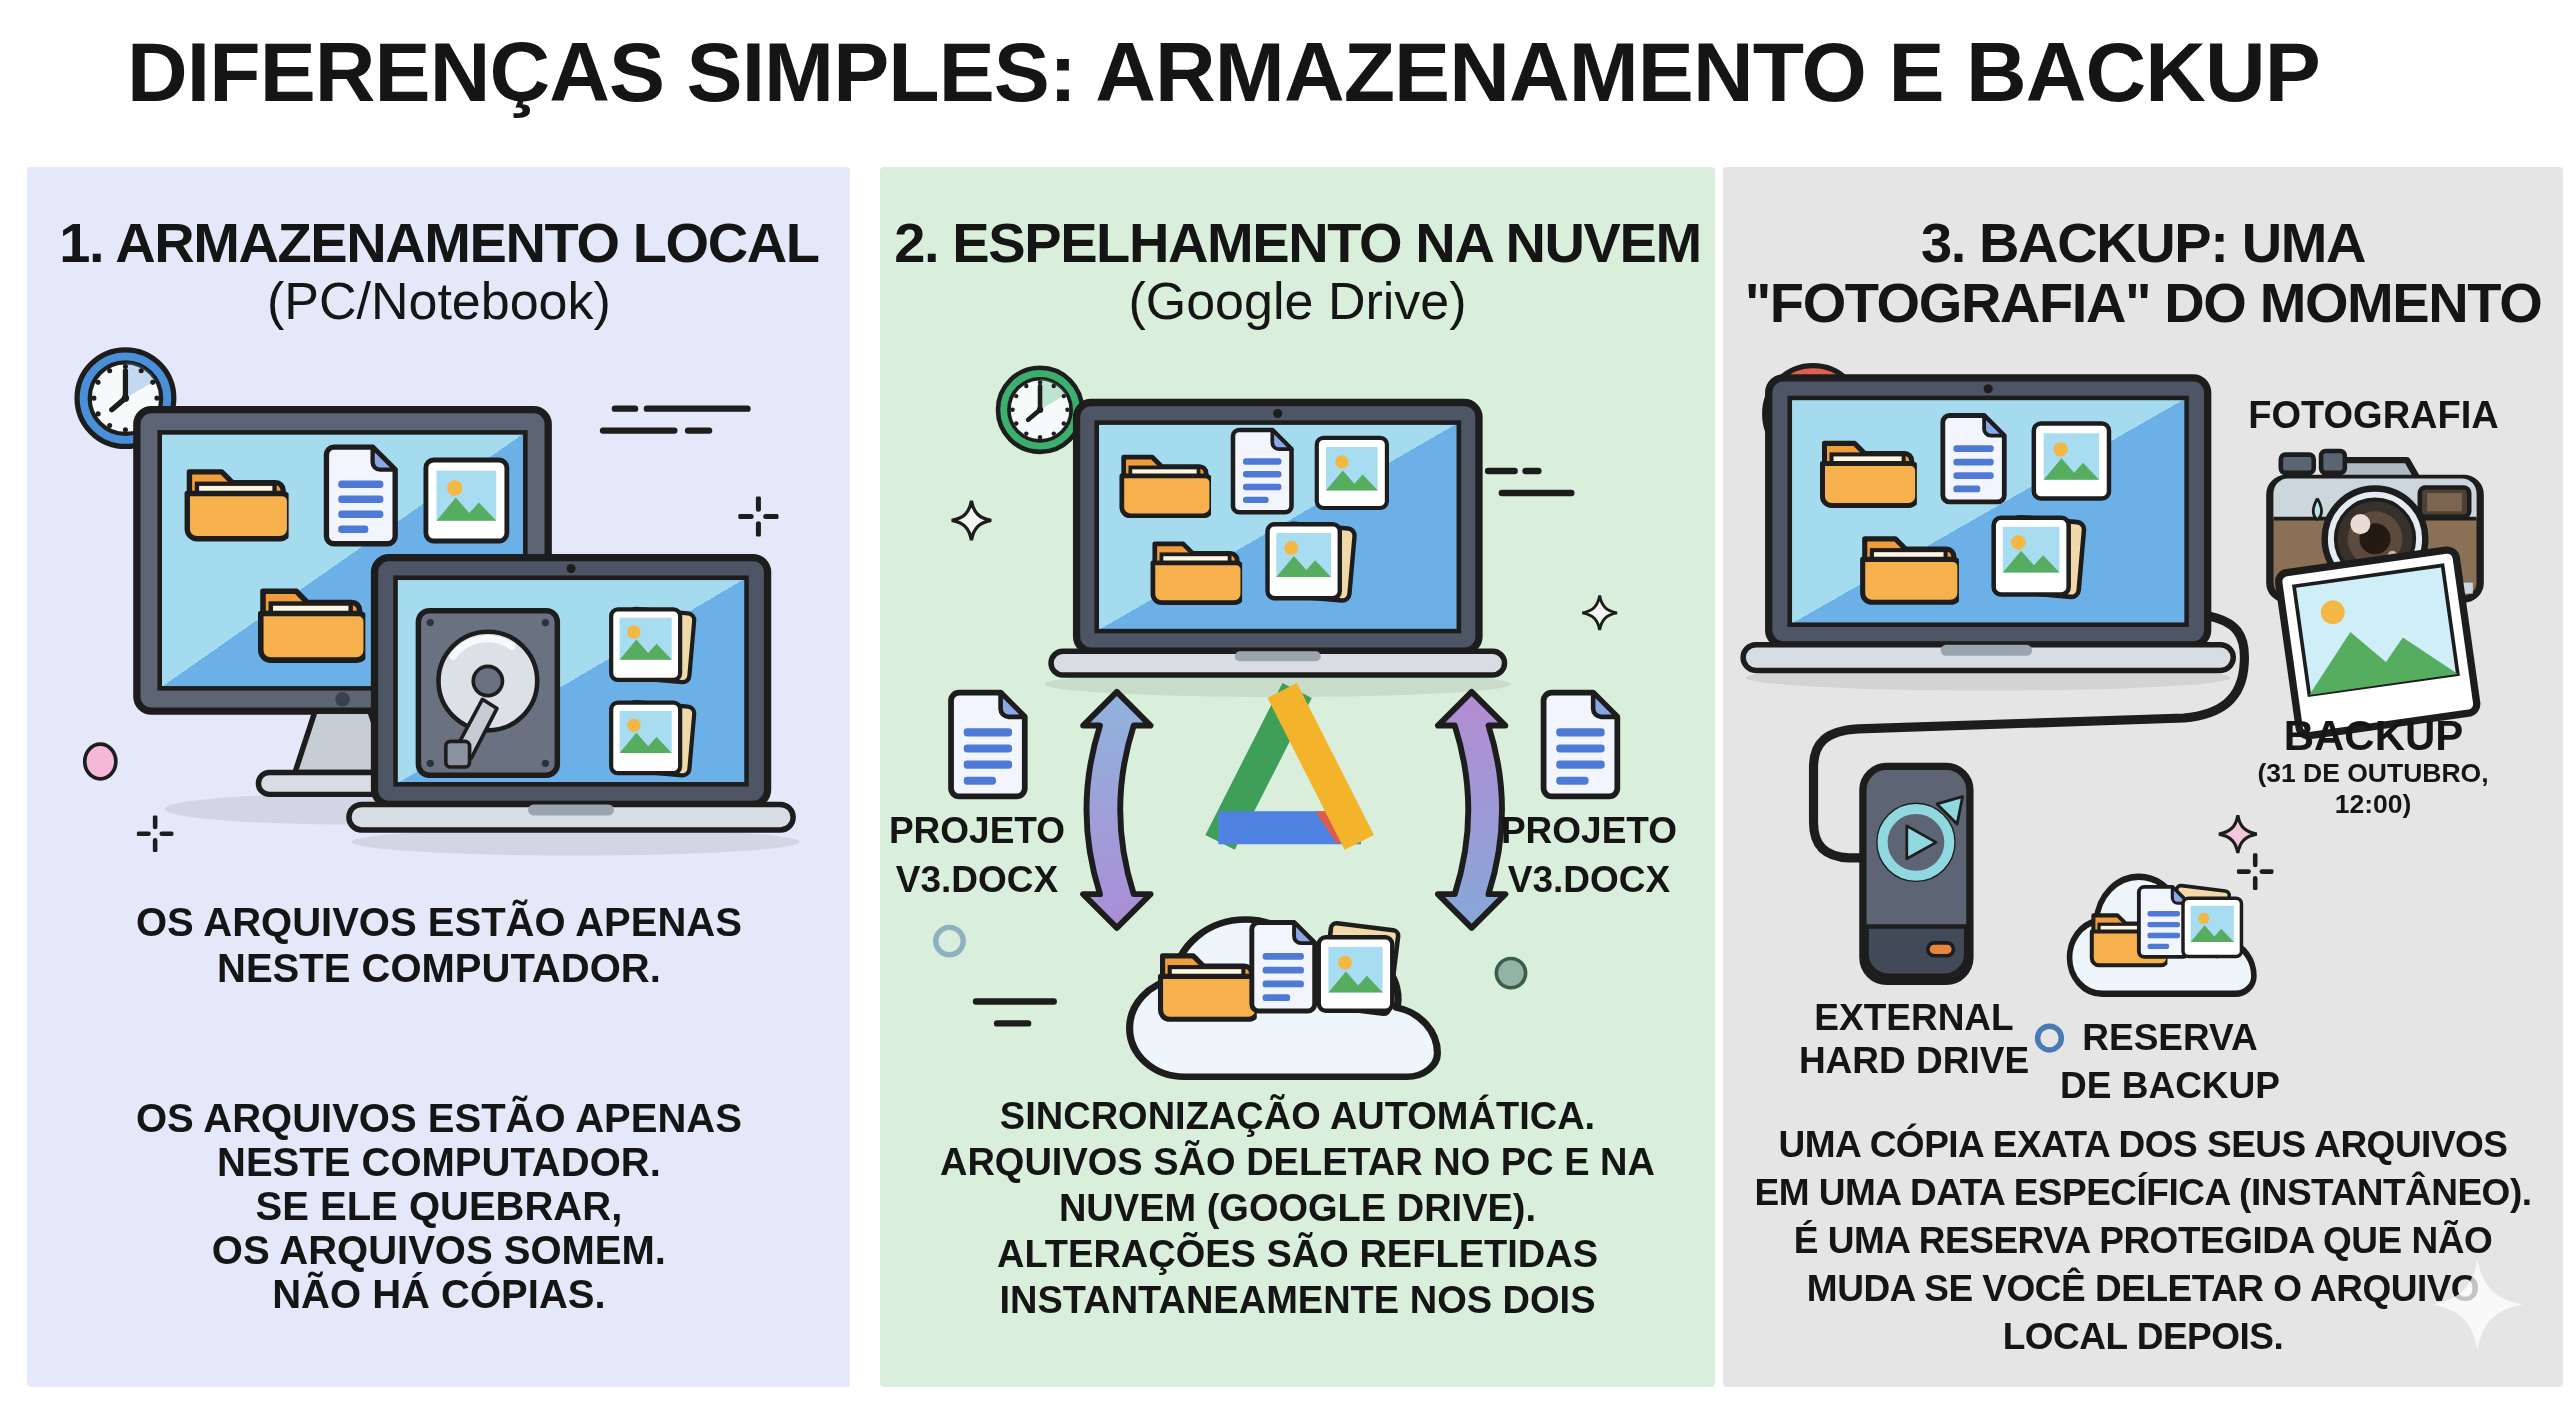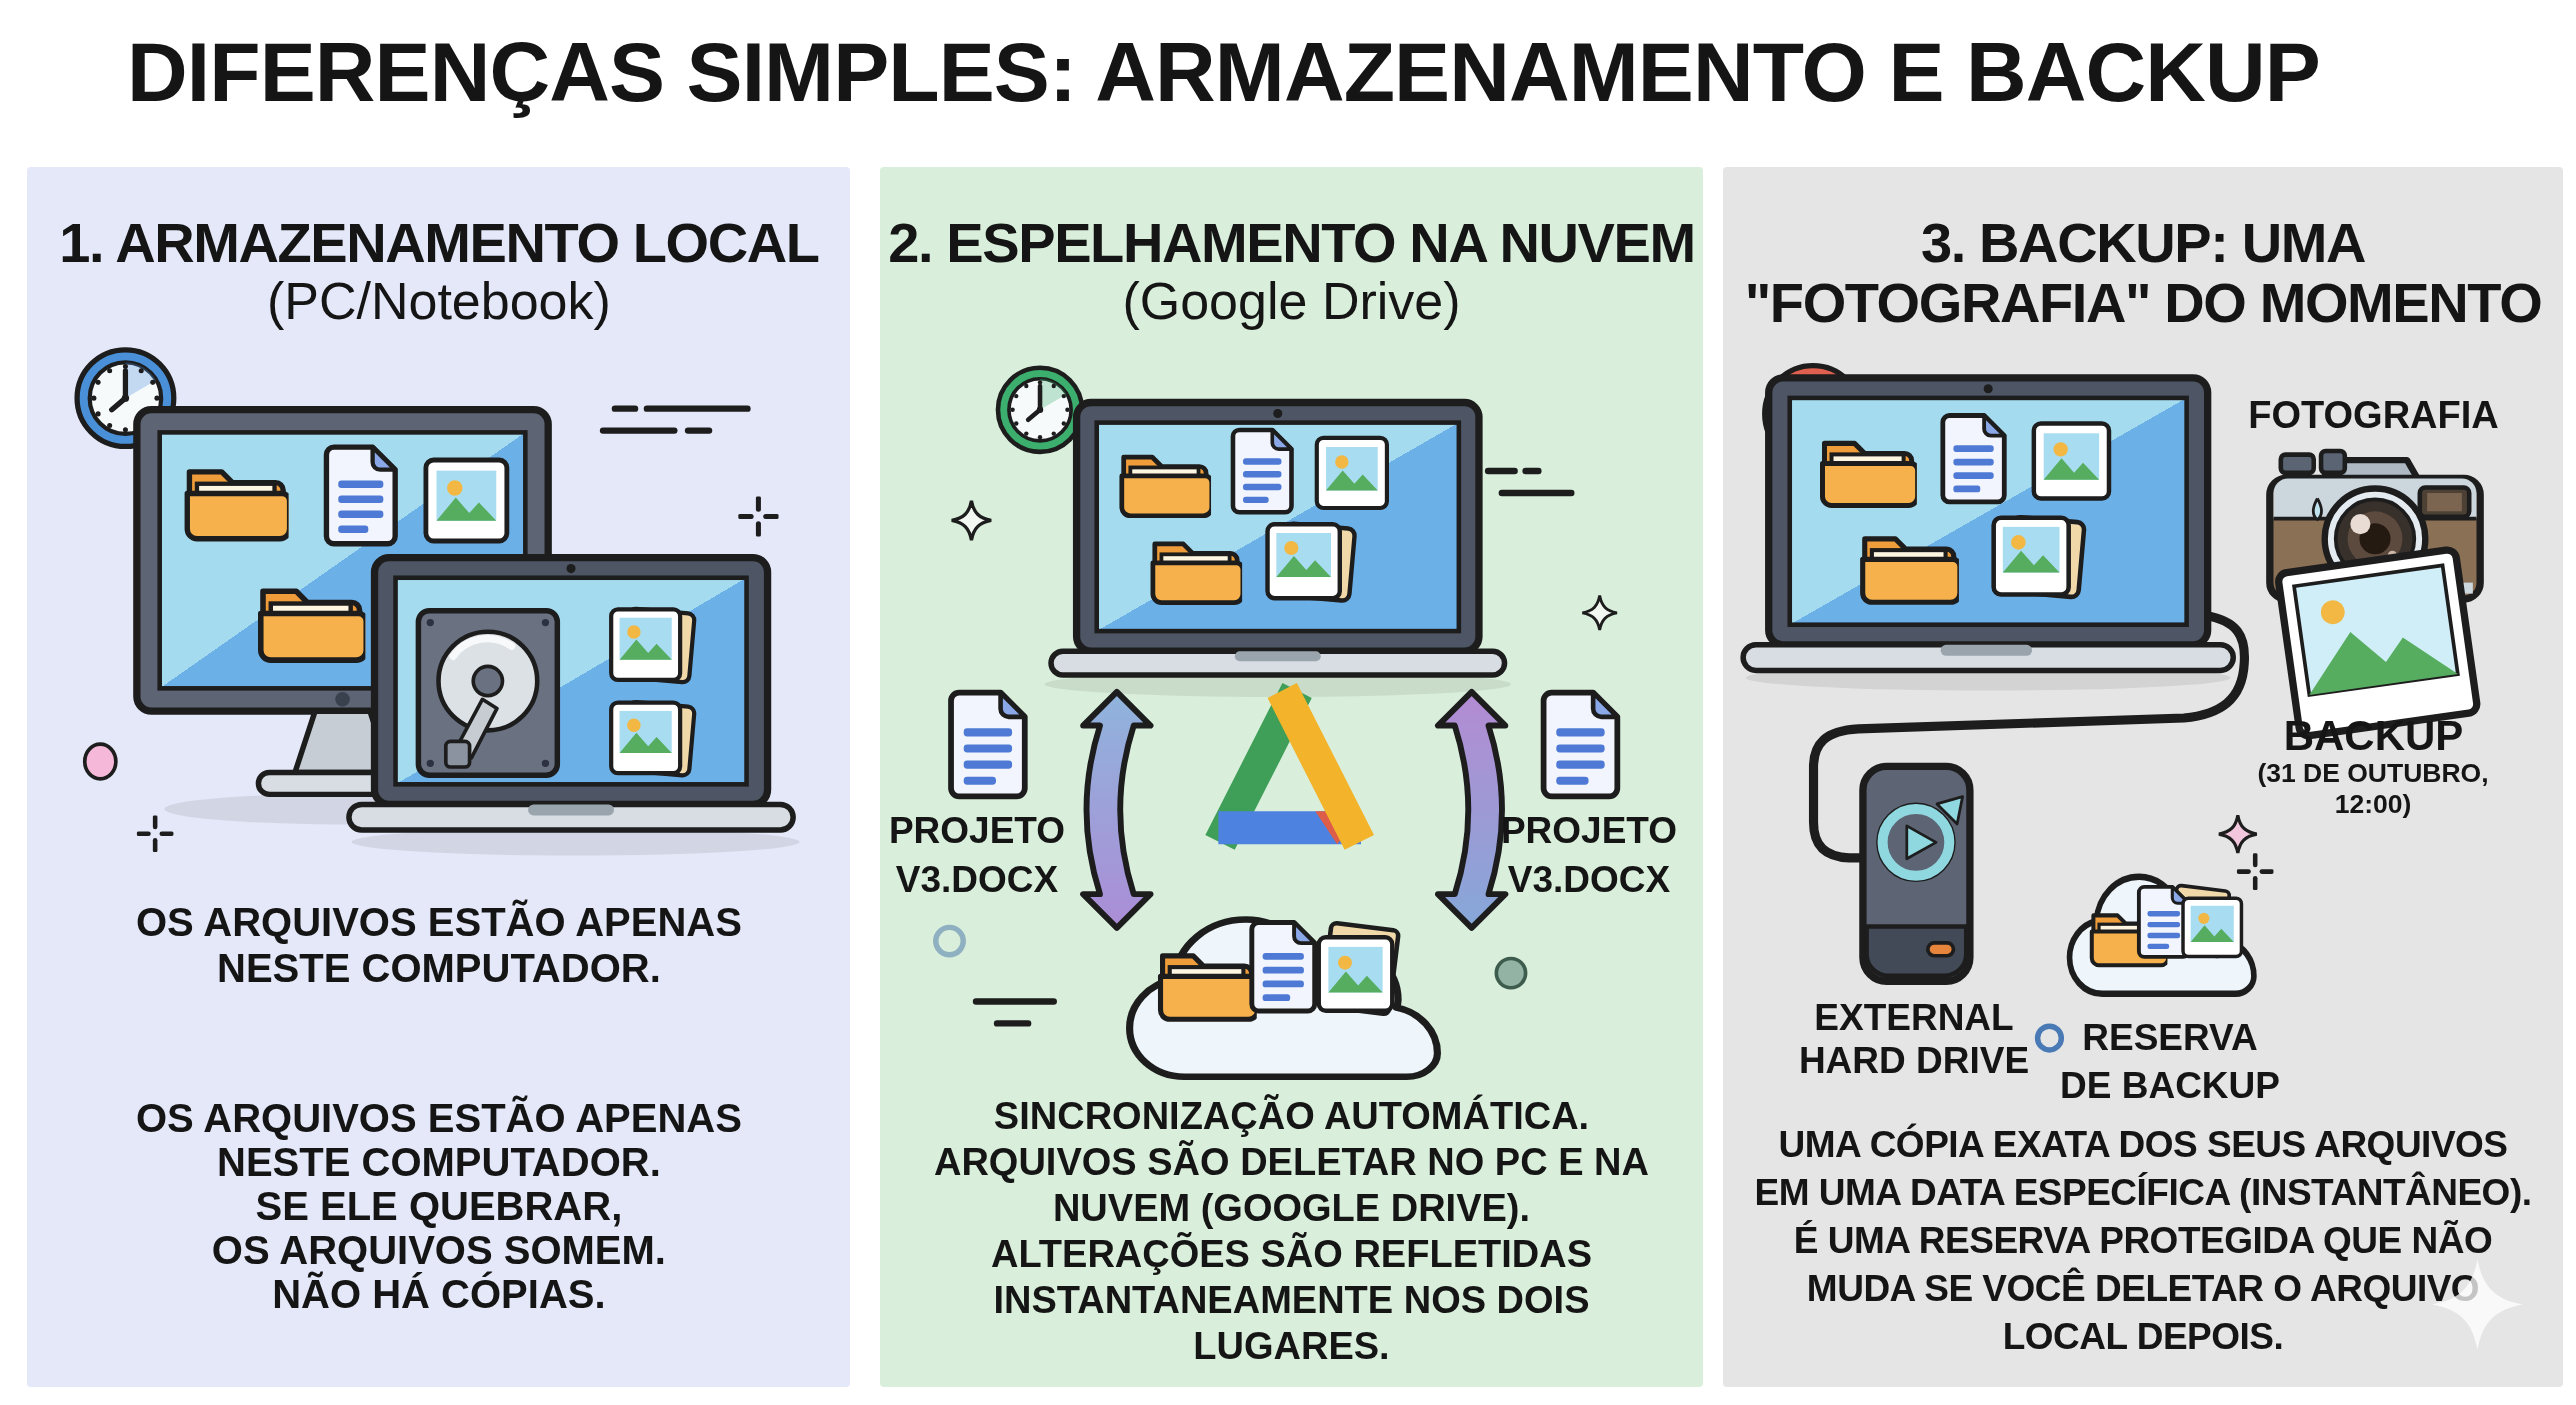--- a/index.html
+++ b/index.html
@@ -4,21 +4,21 @@
 <style>
   html,body{margin:0;padding:0;background:#ffffff;}
   body{width:2576px;height:1405px;overflow:hidden;
        font-family:"Liberation Sans",sans-serif;color:#151515;}
   .stage{position:relative;width:2576px;height:1405px;background:#ffffff;}
   .abs{position:absolute;}
   .page-title{left:0;top:25.6px;width:2320px;text-align:right;
       font-size:84px;line-height:93px;font-weight:700;letter-spacing:-0.9px;}
   .panel{top:167px;width:823px;height:1220px;border-radius:4px;}
   .p1{left:27.4px;background:#e4e8f8;}
-  .p2{left:880px;background:#d9efdb;}
+  .p2{left:880px;background:#d9efdb;padding-left:12px;}
   .p3{left:1723px;background:#e5e5e5;padding-left:17px;}
   .heading{left:0;top:46px;width:100%;text-align:center;z-index:2;}
   .h-main{font-size:56px;line-height:60px;font-weight:700;letter-spacing:-1.4px;}
   .h-sub{font-size:52px;line-height:57px;font-weight:400;letter-spacing:0;}
   .tblock{left:0;width:100%;text-align:center;font-weight:700;z-index:2;}
   .illus{left:0;z-index:1;display:block;}
   .lbl{position:absolute;text-align:center;font-weight:700;z-index:2;}
 </style>
 </head>
 <body>
@@ -264,21 +264,20 @@
       <div>PROJETO</div>
       <div>V3.DOCX</div>
     </div>
 
     <div class="abs tblock" style="top:926px;font-size:38px;line-height:46px;">
         <div>SINCRONIZAÇÃO AUTOMÁTICA.</div>
         <div>ARQUIVOS SÃO DELETAR NO PC E NA</div>
         <div>NUVEM (GOOGLE DRIVE).</div>
         <div>ALTERAÇÕES SÃO REFLETIDAS</div>
         <div>INSTANTANEAMENTE NOS DOIS</div>
-        <div>LUGARES.</div>
       </div>
   </section>
 
   <section class="abs panel p3">
     <div class="abs heading">
       <div class="h-main">3. BACKUP: UMA</div>
       <div class="h-main">"FOTOGRAFIA" DO MOMENTO</div>
     </div>
 
     <svg class="abs illus" style="top:174px;" width="823" height="764" viewBox="0 0 900 835">

